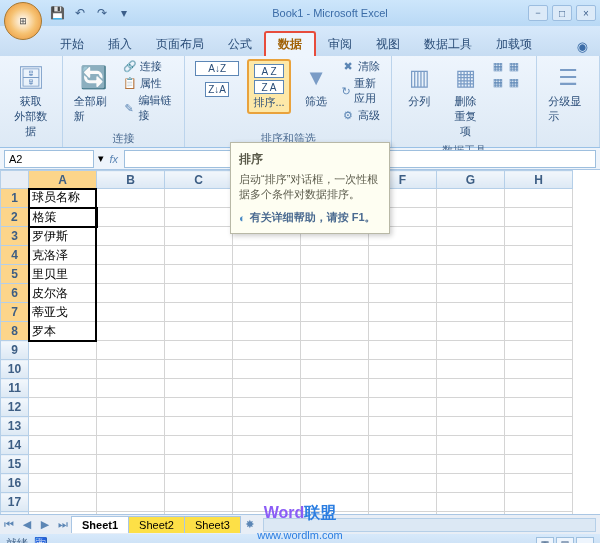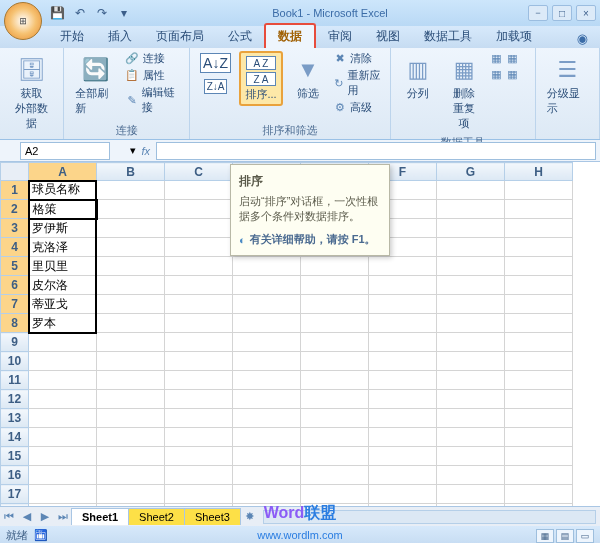--- a/index.html
+++ b/index.html
@@ -7,54 +7,54 @@
 
 .title-bar { height: 26px; background: linear-gradient(#cde6fb,#b9d9f5); display: flex; align-items: center; padding: 0 4px; font-size: 11px; }
 .office-btn { width: 38px; height: 38px; border-radius: 50%; background: radial-gradient(#fff,#f6c272,#e58a2e); border:1px solid #a67832; position:absolute; top:2px; left:4px; z-index:5; display:flex; align-items:center; justify-content:center; }
 .office-btn span{ font-size:9px; color:#444; }
 .qat { margin-left: 46px; display: flex; gap: 6px; }
 .qat span { width:16px; height:16px; font-size:12px; color:#3b5e8a; display:inline-flex; align-items:center; justify-content:center; }
 .title-text { flex:1; text-align:center; color:#3b6ca7; }
 .win-ctrl { display:flex; gap:4px; }
 .win-ctrl span { width:20px; height:16px; background:#dceaf8; border:1px solid #9bbde0; border-radius:2px; font-size:10px; display:inline-flex; align-items:center; justify-content:center; color:#3b5e8a; cursor:pointer; }
 
-.tab-row { height:22px; background: linear-gradient(#d7e9fb,#c6dcf2); display:flex; align-items:end; padding-left:48px; font-size:12px;text-align:right; }
+.tab-row { height:30px; background: linear-gradient(#d7e9fb,#c6dcf2); display:flex; align-items:end; padding-left:48px; font-size:12px;text-align:right; }
 .tab { padding:3px 12px; color:#2a4d78; cursor:pointer; }
 .tab.active { background:#eef5fd; border:2px solid #e74c3c; border-bottom:none; border-radius:3px 3px 0 0; color:#a16207;font-weight:bold; }
 .help-icn { margin-left:auto; margin-right:6px; color:#3b6ca7; font-size:13px; padding:2px 6px; }
 
 .ribbon { height:92px; background:linear-gradient(#eef5fd,#dde9f5); border-bottom:1px solid #9ac1e6; display:flex; }
 .rgroup { border-right:1px solid #bcd4ec; padding:3px 6px 1px; display:flex; flex-direction:column; }
 .rgroup-body { flex:1; display:flex; align-items:flex-start; gap:4px; }
 .rgroup-label { text-align:center; font-size:11px; color:#4a6a90; padding-top:1px; }
 .big-btn { display:flex; flex-direction:column; align-items:center; font-size:11px; color:#2a4d78; padding:2px 4px; cursor:pointer; border:1px solid transparent; border-radius:3px; }
 .big-btn .icn { width:32px; height:32px; display:flex; align-items:center; justify-content:center; font-size:22px; color:#7a9cc6; }
 .big-btn.highlight { background:#fde8a8; border:2px solid #e9a23c; }
 .small-list { display:flex; flex-direction:column; gap:2px; font-size:11px; color:#2a4d78; }
 .small-list div { display:flex; align-items:center; gap:3px; cursor:pointer; }
 .small-list .icn { width:14px; height:14px; font-size:11px; display:inline-flex; align-items:center; justify-content:center; color:#5c86b5; }
 .sort-icn { width:32px; height:32px; display:flex; flex-direction:column; }
 .sort-icn div { flex:1; display:flex; align-items:center; justify-content:center; font-size:10px; background:#fff; border:1px solid #5c86b5; margin:1px; }
 
 .formula-bar { height:22px; background:#eef4fb; border-bottom:1px solid #a9c6e4; display:flex; align-items:center; font-size:11px; }
-.name-box { width:90px; height:18px; background:#fff; border:1px solid #9ebfde; margin:0 20px; padding:0 4px; display:flex; align-items:center; }
+.name-box { width:90px; height:18px; background:#fff; border:1px solid #9ebfde; margin:0 4px; padding:0 4px; display:flex; align-items:center; }
 .fx { padding:0 6px; color:#5c86b5; font-style:italic; }
 
 .grid-area { position:relative; height:344px; overflow:auto; }
 table { border-collapse:collapse; font-size:12px; }
 .select-all { width:28px; height:18px; background:#e8eef6; border:1px solid #b5cfe8; }
 .col-head { background:linear-gradient(#f2f7fc,#dce8f4); border:1px solid #b5cfe8; text-align:center; color:#3d5e84; height:18px; min-width:68px; }
 .col-head.sel { background:#fcd58a; }
 .row-head { background:linear-gradient(#f2f7fc,#dce8f4); border:1px solid #b5cfe8; text-align:center; color:#3d5e84; width:28px; }
 .row-head.sel { background:#fcd58a; }
 .cell { border:1px solid #d4d4d4; height:19px; min-width:68px; padding:0 3px; background:#fff; }
 .cell.active { border:2px solid #000; }
 .sel-range { border:2px solid #000; position:absolute; pointer-events:none; }
 
-.tooltip { position:absolute; left:230px; top:164px; width:160px; background:#fefef2; border:1px solid #b8b8a6; padding:8px; font-size:11px; color:#5a5a4a; box-shadow:2px 2px 5px rgba(0,0,0,.2); z-index:10; }
+.tooltip { position:absolute; left:230px; top:142px; width:160px; background:#fefef2; border:1px solid #b8b8a6; padding:8px; font-size:11px; color:#5a5a4a; box-shadow:2px 2px 5px rgba(0,0,0,.2); z-index:10; }
 .tooltip h4 { font-size:12px; margin-bottom:4px; font-weight:bold; }
 .tooltip .hint { margin-top:8px; color:#4a6a90; display:flex; align-items:center; gap:4px;font-weight:bold; }
 .tooltip .hint::before { content:"◐"; color:#4a8ac4; }
 
 .sheet-tabs { height:20px; background:#e8eef6; display:flex; align-items:center; border-top:1px solid #a9c6e4; font-size:11px; }
 .nav-btn { width:18px; text-align:center; color:#5c86b5; cursor:pointer; }
 .sheet-tab { padding:2px 10px; border:1px solid #a9c6e4; border-bottom:none; background:#fde047; margin-left:-1px; cursor:pointer; }
 .sheet-tab.active { background:#fff; font-weight:bold; }
 .hscroll { flex:1; height:14px; background:#dce8f4; margin:0 4px; border:1px solid #b5cfe8; }
 
@@ -134,21 +134,21 @@
             <span>编辑链接</span>
           </div>
    </div>
   </div>
   <div class="rgroup-label">连接</div>
  </div>
  <div class="rgroup">
   <div class="rgroup-body">
    <div style="display:flex;flex-direction:column;gap:2px">
     <div class="big-btn" style="padding:1px 3px">
-            <span style="font-size:14px;border:1px solid #5c86b5;padding:1px 2px;background:#fff">A↓Z</span>
+            <span style="font-size:10px;border:1px solid #5c86b5;padding:1px 12px;background:#fff">A↓Z</span>
           </div>
     <div class="big-btn" style="padding:1px 3px">
             <span style="font-size:10px;border:1px solid #5c86b5;padding:1px 2px;background:#fff">Z↓A</span>
           </div>
    </div>
    <div class="big-btn highlight">
     <div class="sort-icn">
             <div>A Z</div>
             <div>Z A</div>
           </div>

